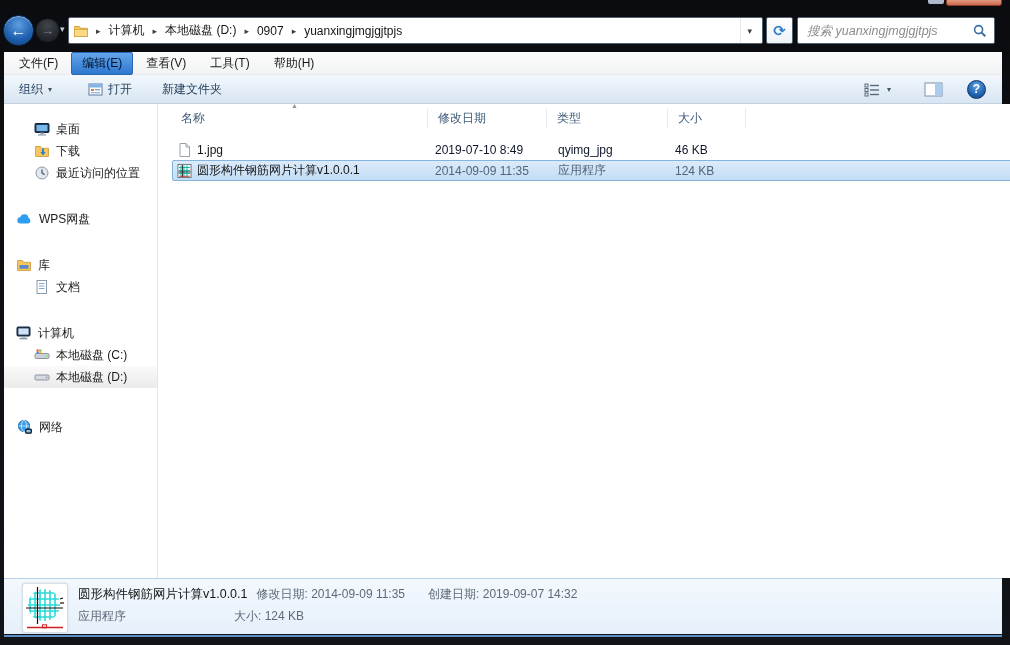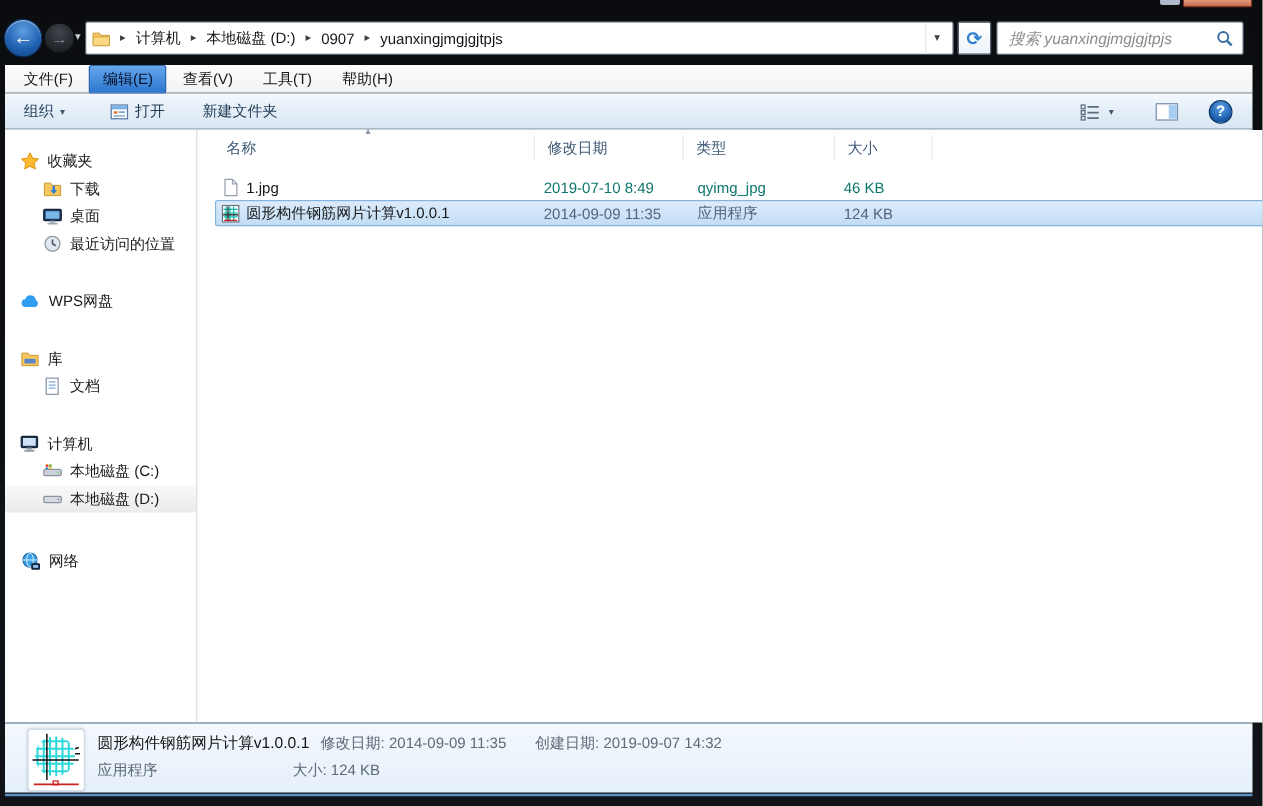--- a/index.html
+++ b/index.html
@@ -87,21 +87,21 @@
   .fheader .hcell { height:20px; line-height:20px; border-right:1px solid #e6ebf1; padding-left:10px; }
   .fheader .hcell.hname { padding-left:23px; }
   .fheader .hcell.hsize { padding-left:10px; }
   .sort-caret { position:absolute; left:133px; top:-2px; font-size:7px; color:#8b98a8; }
 
   .flist { margin-top:8px; padding-left:14px; }
   .frow { display:grid; grid-template-columns:256px 119px 121px 78px; height:21px; align-items:center;
           border:1px solid transparent; border-radius:2px; }
   .frow.selected { background:linear-gradient(#dcebfb,#c2ddf5); border:1px solid #84b3dd; }
   .fcell-name { display:flex; align-items:center; gap:5px; padding-left:4px; color:#161616; white-space:nowrap; overflow:hidden; }
-  .fcell { padding-left:6px; color:#0f766e; white-space:nowrap; }
+  .fcell { padding-left:6px; color:#0f172a; white-space:nowrap; }
   .fcell-type { padding-left:10px; }
   .fcell-size { text-align:left; padding-right:9px; }
   .frow.selected .fcell { color:#53647a; }
 
   
   .dp-icon { position:absolute; left:18px; top:4px; width:46px; height:50px; background:#fff;
              border:1px solid #d5dde6; border-radius:3px; box-shadow:0 0 2px rgba(120,150,180,.35);
              display:flex; align-items:center; justify-content:center; }
   .dp-text { position:absolute; left:74px; top:7px; }
   .dp-line { display:flex; align-items:baseline; }
@@ -208,42 +208,36 @@
           <rect x="11" y="2" width="6.5" height="11" fill="#a8cdf0"></rect>
         </svg>
       </span>
       <span class="help-btn">
           <span>?</span>
         </span>
     </span>
   </div>
 
   <div class="sidebar">
-    <div class="sb-item">
-      <svg width="16" height="16" viewBox="0 0 16 16">
-        <path d="M8 1.2l2.1 4.3 4.7.7-3.4 3.3.8 4.7L8 12l-4.2 2.2.8-4.7L1.2 6.2l4.7-.7z" fill="#fdb92f" stroke="#d8930e" stroke-width=".8"></path>
-      </svg>
-      <span>收藏夹</span>
-    </div>
-    <div class="sb-item sb-child">
-      <svg width="16" height="16" viewBox="0 0 16 16">
-        <path d="M1.5 3.5h5l1.3 1.8h6.7v8.2h-13z" fill="#f7c65c" stroke="#c79b33" stroke-width=".8"></path>
-        <line x1="9" y1="5.5" x2="9" y2="9.5" stroke="#2f7fd6" stroke-width="2"></line>
-        <path d="M6.4 9l2.6 3.4L11.6 9z" fill="#2f7fd6"></path>
-      </svg>
-      <span>下载</span>
-    </div>
     <div class="sb-item sb-child">
       <svg width="16" height="16" viewBox="0 0 16 16">
         <rect x="1" y="2.5" width="14" height="9" rx="1" fill="#1f3a5f" stroke="#12243c"></rect>
         <rect x="2.5" y="4" width="11" height="6" fill="#78b7e8"></rect>
         <rect x="6" y="11.5" width="4" height="1.6" fill="#9aa6b5"></rect>
         <rect x="4" y="13.2" width="8" height="1.4" fill="#9aa6b5"></rect>
       </svg>
       <span>桌面</span>
+    </div>
+    <div class="sb-item sb-child">
+      <svg width="16" height="16" viewBox="0 0 16 16">
+        <path d="M1.5 3.5h5l1.3 1.8h6.7v8.2h-13z" fill="#f7c65c" stroke="#c79b33" stroke-width=".8"></path>
+        <line x1="9" y1="5.5" x2="9" y2="9.5" stroke="#2f7fd6" stroke-width="2"></line>
+        <path d="M6.4 9l2.6 3.4L11.6 9z" fill="#2f7fd6"></path>
+      </svg>
+      <span>下载</span>
     </div>
     <div class="sb-item sb-child">
       <svg width="16" height="16" viewBox="0 0 16 16">
         <circle cx="8" cy="8" r="6" fill="#e3e8ee" stroke="#8d99a8"></circle>
         <path d="M8 4.5V8l2.6 1.6" fill="none" stroke="#4a5a6e" stroke-width="1.3"></path>
       </svg>
       <span>最近访问的位置</span>
     </div>
 
     <div class="sb-gap"></div>

